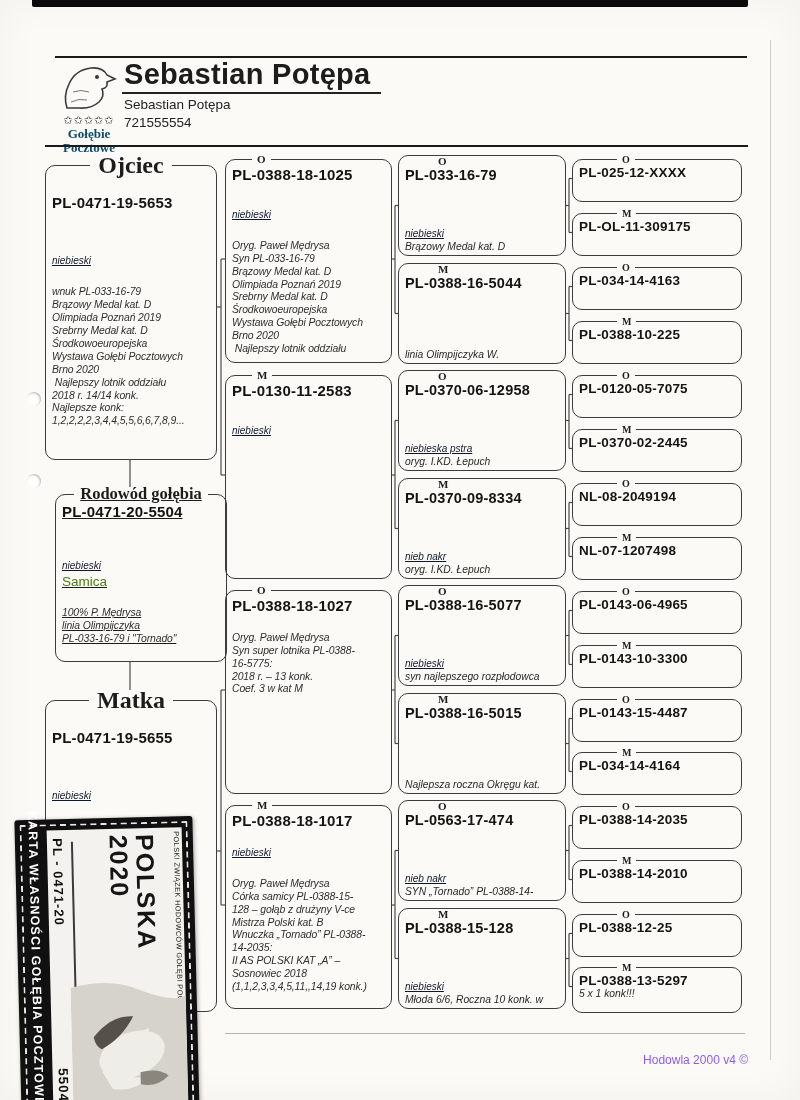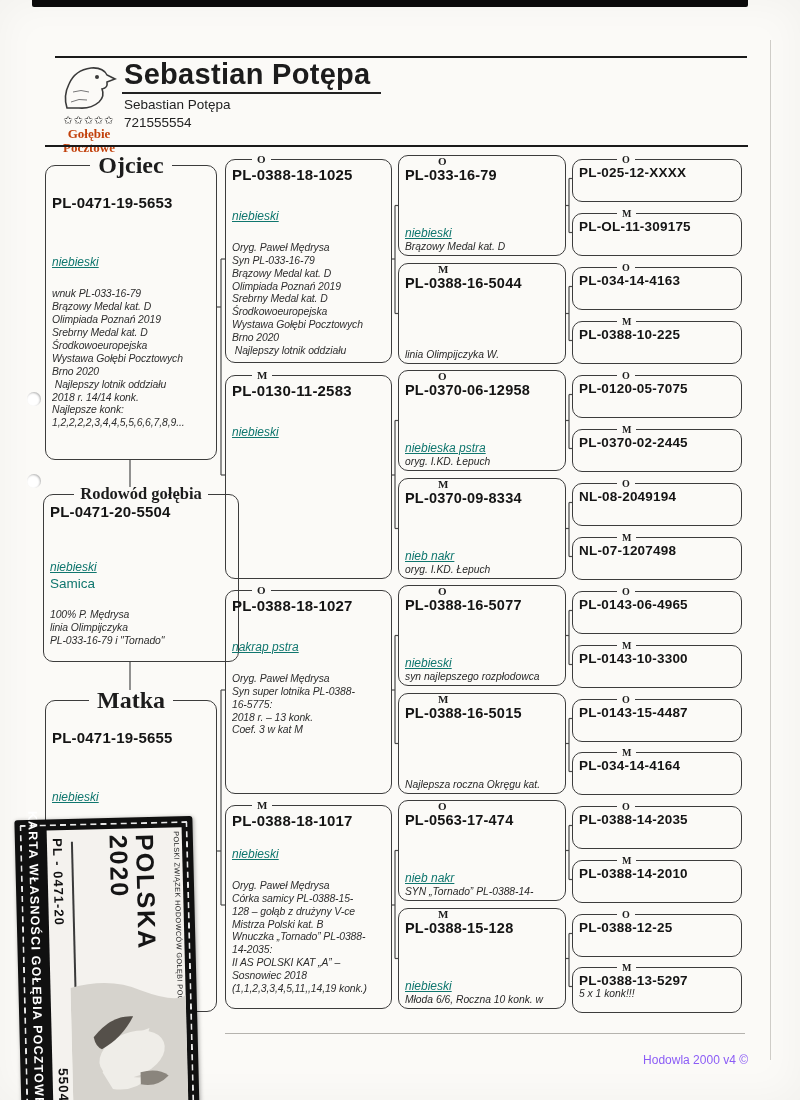--- a/index.html
+++ b/index.html
@@ -8,37 +8,37 @@
          box-shadow:inset 0 0 40px rgba(0,0,0,.04);}
   .abs{position:absolute;}
   
   .scan-strip{left:32px;top:0;width:716px;height:7px;background:#0b0b0b;border-radius:0 0 2px 2px;}
   .notch{width:14px;height:14px;border-radius:50%;background:#fff;box-shadow:inset -1px 1px 2px rgba(0,0,0,.28);}
   .edge-line{width:1px;background:#cfcdc8;}
   .fold-line{height:1px;background:#b5b3ae;}
   
   .rule{background:#1a1a1a;height:2px;}
   .logo-stars{font-size:11px;letter-spacing:1px;color:#222;}
-  .logo-word{font-family:"Liberation Serif",serif;font-weight:bold;font-size:13px;line-height:1.05;color:#c2410c;}
+  .logo-word{font-family:"Liberation Serif",serif;font-weight:bold;font-size:13px;line-height:1.05;color:#0c4a6e;}
   .owner-name{font-size:29px;font-weight:bold;letter-spacing:.3px;border-bottom:2.5px solid #222;padding:0 10px 1px 2px;white-space:nowrap;}
   .owner-sub{font-size:13.5px;line-height:1.35;color:#222;}
   .achv{font-size:11px;line-height:1.4;color:#242424;text-align:right;white-space:pre-line;width:330px;}
   
   fieldset.box{position:absolute;margin:0;padding:1px 6px 3px;border:1.6px solid #3c3c3c;border-radius:10px;box-sizing:border-box;background:transparent;}
   legend.big{font-family:"Liberation Serif",serif;font-weight:bold;font-size:24px;line-height:.85;padding:0 8px;margin:18px auto;}
   legend.mid{font-family:"Liberation Serif",serif;font-weight:bold;font-size:16.5px;line-height:.9;padding:0 6px;margin:0 auto;}
   legend.sm{font-family:"Liberation Serif",serif;font-weight:bold;font-size:11px;line-height:.9;padding:0 5px;margin-left:20px;}
   legend.sm.c3{margin-left:28px;}
   legend.sm.c4{margin-left:38px;font-size:10px;}
   .ring{font-weight:bold;font-size:15px;color:#141414;letter-spacing:.2px;white-space:nowrap;}
   .ring.r3{font-size:14.5px;}
   .ring.r4{font-size:13.5px;}
-  .color{display:inline-block;font-style:italic;font-size:12px;color:#0f766e;text-decoration:underline;margin-top:2px;}
+  .color{display:inline-block;font-style:italic;font-size:10px;color:#0f172a;text-decoration:underline;margin-top:2px;}
   .desc{font-style:italic;font-size:10.4px;line-height:1.24;color:#2e2e2e;white-space:pre;overflow:hidden;margin-top:18px;letter-spacing:-.1px;}
-  .samica{font-size:13.5px;color:#0f766e;margin-top:1px;}
+  .samica{font-size:13.5px;color:#4d7c0f;margin-top:1px;}
   .note{font-style:italic;font-size:10.3px;color:#282828;white-space:nowrap;overflow:hidden;}
   .vflex{display:flex;flex-direction:column;height:100%;}
   .fill{flex:1;}
   .mt-oj{margin-top:44px;} .mt-su{margin-top:40px;} .mt-ma{margin-top:44px;} .mt-g2{margin-top:26px;}
   
   #connectors{left:0;top:0;pointer-events:none;}
   
   .credit{font-size:12px;color:#8b5cf6;margin-top:11px;}
   
   .stamp{left:18px;top:818px;width:178px;height:300px;background:#101010;transform:rotate(-1.4deg);
@@ -155,21 +155,21 @@
 Srebrny Medal kat. D
 Środkowoeuropejska
 Wystawa Gołębi Pocztowych
 Brno 2020
  Najlepszy lotnik oddziału
 2018 r. 14/14 konk.
 Najlepsze konk:
 1,2,2,2,2,3,4,4,5,5,6,6,7,8,9...</div>
   </fieldset>
 
-  <fieldset class="box" style="left:43px;top:487px;width:196px;height:175px;">
+  <fieldset class="box" style="left:55px;top:487px;width:172px;height:175px;text-decoration:underline;">
     <legend class="mid">Rodowód gołębia</legend>
     <div class="ring">PL-0471-20-5504</div>
     <div><span class="color mt-su">niebieski</span></div>
     <div class="samica">Samica</div>
     <div class="desc">100% P. Mędrysa
 linia Olimpijczyka
 PL-033-16-79 i "Tornado"</div>
   </fieldset>
 
   <fieldset class="box" style="left:45px;top:690px;width:172px;height:322px;">
@@ -196,21 +196,20 @@
  Najlepszy lotnik oddziału</div>
   </fieldset>
   <fieldset class="box" style="left:225px;top:371px;width:167px;height:208px;">
     <legend class="sm">M</legend>
     <div class="ring">PL-0130-11-2583</div>
     <div><span class="color mt-g2">niebieski</span></div>
   </fieldset>
   <fieldset class="box" style="left:225px;top:586px;width:167px;height:208px;">
     <legend class="sm">O</legend>
     <div class="ring">PL-0388-18-1027</div>
-    <div><span class="color mt-g2">nakrap pstra</span></div>
     <div class="desc">Oryg. Paweł Mędrysa
 Syn super lotnika PL-0388-
 16-5775:
 2018 r. – 13 konk.
 Coef. 3 w kat M</div>
   </fieldset>
   <fieldset class="box" style="left:225px;top:801px;width:167px;height:208px;">
     <legend class="sm">M</legend>
     <div class="ring">PL-0388-18-1017</div>
     <div><span class="color" style="margin-top:18px;">niebieski</span></div>

